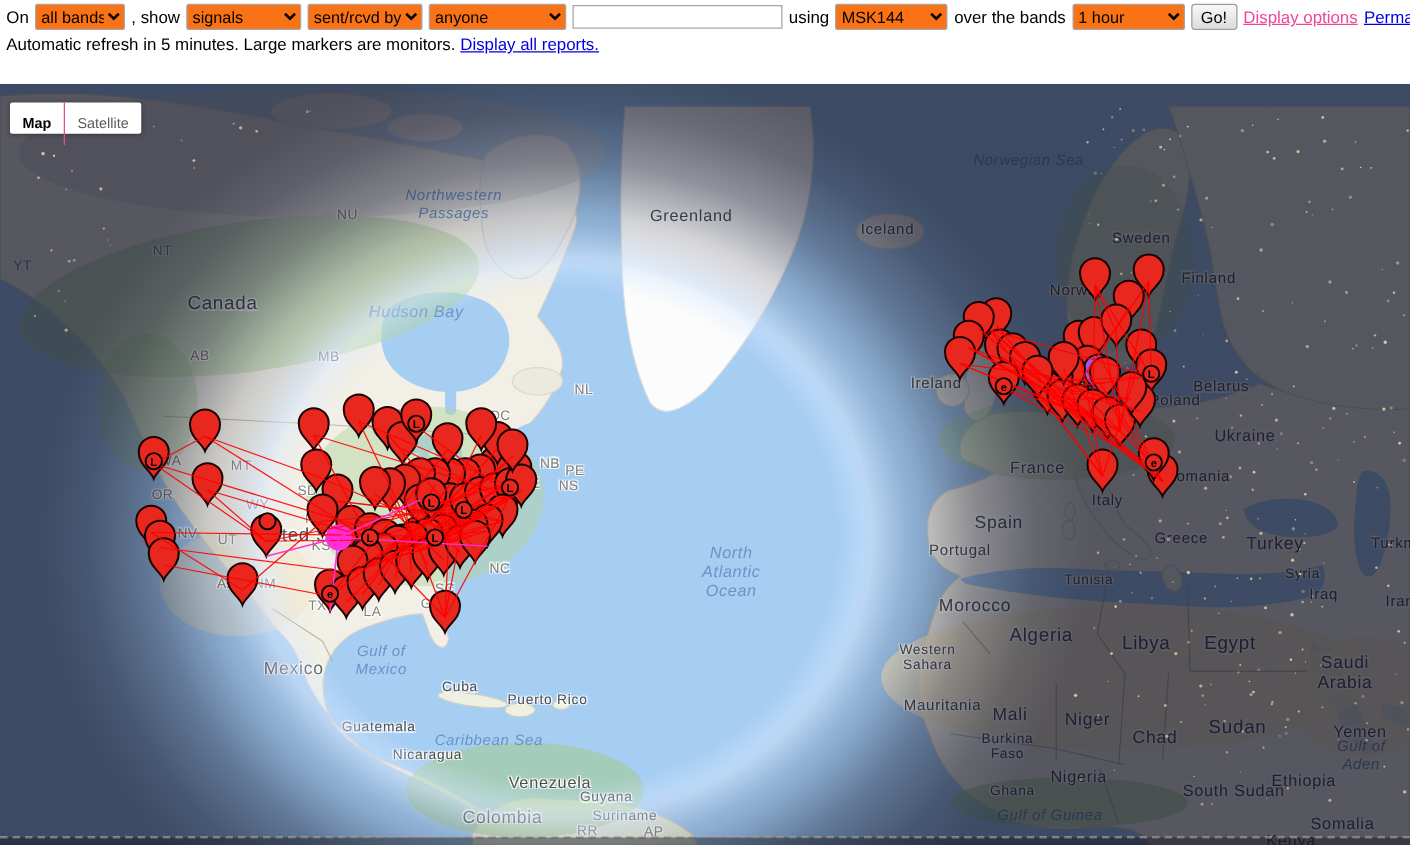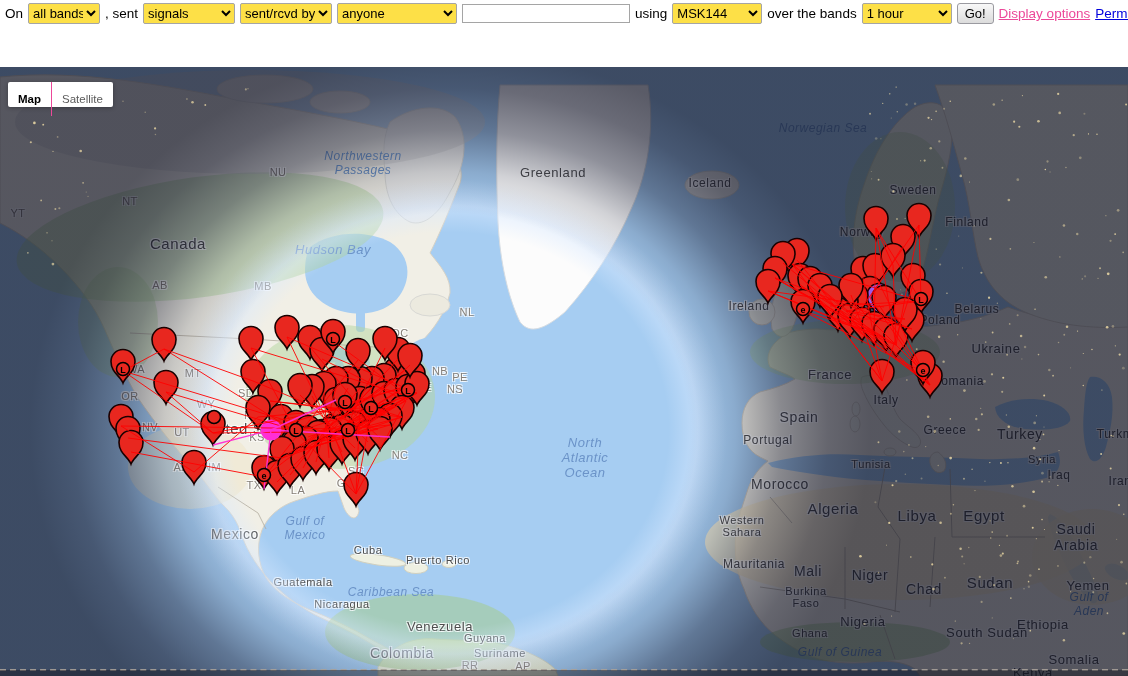--- a/index.html
+++ b/index.html
@@ -3,23 +3,23 @@
 <meta charset="utf-8">
 <style>
   * { margin:0; padding:0; box-sizing:border-box; }
   html,body { width:1128px; height:676px; background:#fff; overflow:hidden;
               font-family:"Liberation Sans", sans-serif; }
   
   #toolbar { position:absolute; left:0; top:0; width:1128px; height:67px; background:#fff; z-index:50;}
   .row1 { position:absolute; left:5px; top:3px; display:flex; align-items:center; gap:5px;
           font-size:13.5px; color:#000; white-space:nowrap;}
   select { font-size:13px; font-family:"Liberation Sans",sans-serif; height:21px;
-           border:1px solid #a5a5a5; background:#fde047; border-radius:2px;}
+           border:1px solid #a5a5a5; background:#f97316; border-radius:2px;}
   #band-select{width:72px;} #signals-select{width:92px;} #sent-select{width:92px;}
-  #anyone-select{width:120px;} #mode-select{width:90px;} #period-select{width:90px;}
+  #anyone-select{width:110px;} #mode-select{width:90px;} #period-select{width:90px;}
   #callsign-input{ width:168px; height:19px; border:1px solid #a5a5a5; font-size:13px; padding:0 3px;}
   #go-button{ font-size:13px; height:21px; padding:0 7px; border:1px solid #9a9aa0; border-radius:3px;
               background:linear-gradient(#f8f8f8,#dcdcdc); cursor:pointer;}
   a { text-decoration:underline; cursor:pointer; }
   .row2 { position:absolute; left:5px; top:28px; font-size:13.5px; color:#000; white-space:nowrap;}
   .row3 { position:absolute; left:5px; top:45px; font-size:13.5px; color:#000; white-space:nowrap;}
   
   #map { position:absolute; left:0; top:67px; width:1128px; height:609px; overflow:hidden; background:#a6cdf2; cursor:default;}
   #map-svg, #overlay-svg { position:absolute; left:0; top:0; }
   #labels { position:absolute; left:0; top:0; width:1128px; height:609px; pointer-events:none;}
@@ -48,21 +48,21 @@
 </style>
 </head>
 <body>
 
 <div id="toolbar">
   <div class="row1">
     <span>On</span>
     <select id="band-select">
       <option>all bands</option>
     </select>
-    <span>, sent</span>
+    <span>, show</span>
     <select id="signals-select">
       <option>signals</option>
     </select>
     <select id="sent-select">
       <option>sent/rcvd by</option>
     </select>
     <select id="anyone-select">
       <option>anyone</option>
     </select>
     <input id="callsign-input" value="" style="">
@@ -70,20 +70,23 @@
     <select id="mode-select">
       <option>MSK144</option>
     </select>
     <span>over the bands</span>
     <select id="period-select">
       <option>1 hour</option>
     </select>
     <button id="go-button">Go!</button>
     <a style="color:#ec4899">Display options</a>
     <a style="color:#0000dd">Permalink</a>
+  </div>
+  <div class="row2">
+    <span>Automatic refresh in 5 minutes. Large markers are monitors. </span><a style="color:#0000dd">Display all reports.</a>
   </div>
 </div>
 
 <div id="map">
   <svg id="map-svg" width="1128" height="609" viewBox="0 0 1128 609">
     <rect x="0" y="0" width="1128" height="609" fill="#a6cdf2"></rect>
 
     <path fill="#f1efe6" stroke="#d7d2c6" stroke-width="1" d="M0,10 C80,2 160,18 240,33 C300,44 360,54 420,70 C450,80 466,96 460,116 C450,142 440,166 430,186 C441,200 451,211 450,226 C445,246 435,261 420,276 C410,289 400,296 388,301 C370,309 352,319 342,331 C350,343 358,353 360,366 C362,381 358,393 354,403 C352,416 352,426 356,434 L359,444 C357,455 349,452 344,441 L338,424 C325,424 310,429 295,434 C280,439 268,449 262,463 C256,479 258,496 266,511 C276,526 292,535 308,542 C330,551 352,561 372,573 C392,584 412,593 431,601 L436,609 L425,609 C408,601 390,588 370,576 C350,564 330,555 315,548 C300,540 285,529 272,516 C258,501 248,486 242,469 C238,456 232,446 222,437 C215,429 208,419 198,406 C175,381 155,356 138,331 C125,309 115,286 105,263 C95,240 80,220 60,200 C40,180 20,166 0,156 Z"></path>
 
     <path fill="#ececea" stroke="#d8d8d4" d="M390,55 C410,40 440,35 455,50 C470,70 465,100 450,125 C440,145 425,160 410,155 C395,148 385,130 385,105 C383,85 383,70 390,55 Z"></path>

